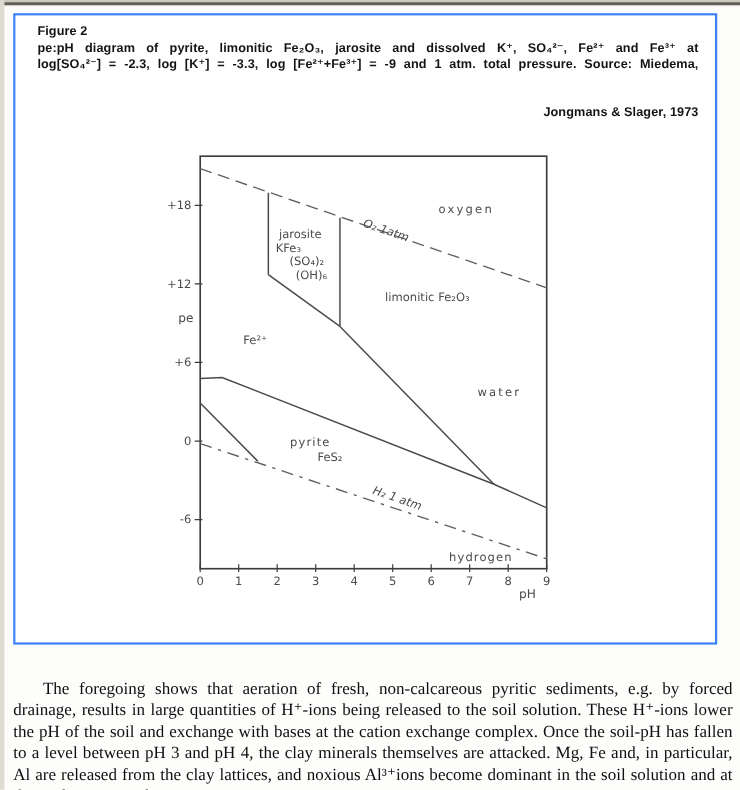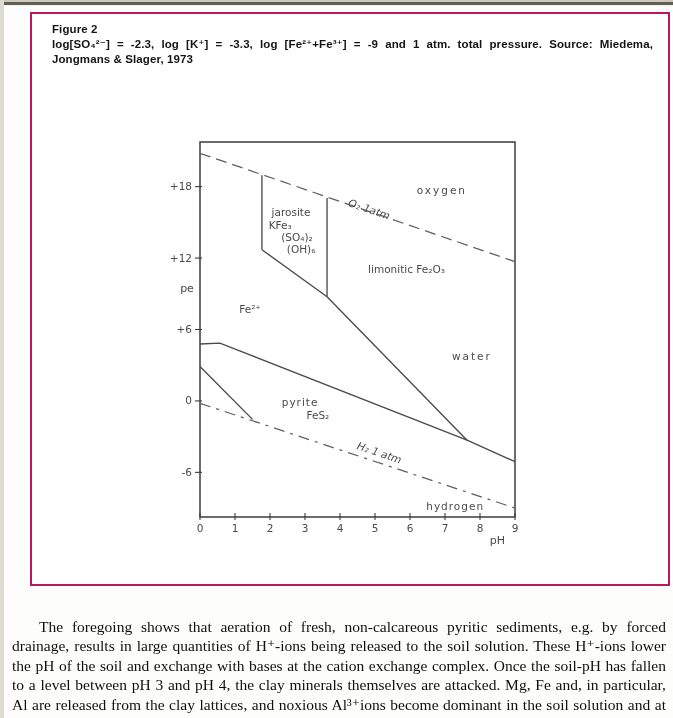--- a/index.html
+++ b/index.html
@@ -6,50 +6,51 @@
   body{
     width:673px;height:718px;position:relative;overflow:hidden;
     background:#fdfdfc;
     font-family:"Liberation Sans","DejaVu Sans",sans-serif;
   }
   .bevel-top-1{position:absolute;left:0;top:0;width:673px;height:2px;background:#cdc9bb;}
   .bevel-top-2{position:absolute;left:0;top:2px;width:673px;height:3px;background:#5f5e57;}
   .bevel-top-3{position:absolute;left:0;top:5px;width:673px;height:1px;background:#f2f1ea;}
   .edge-left{position:absolute;left:0;top:0;width:4px;height:718px;background:#dedbd0;}
   .figure-box{
-    position:absolute;left:30px;top:12px;width:640px;height:574px;
-    border:2px solid #be185d;background:#ffffff;box-sizing:border-box;
+    position:absolute;left:12px;top:12px;width:640px;height:574px;
+    border:2px solid #3b82f6;background:#ffffff;box-sizing:border-box;
   }
   .caption{
     position:absolute;left:20px;top:8px;width:601px;
     font-weight:bold;font-size:11.5px;line-height:15px;color:#141414;
     letter-spacing:0.1px;
   }
   .caption .just{text-align:justify;text-align-last:justify;text-justify:inter-word;}
-  .caption .last{text-align:left;}
+  .caption .last{text-align:right;margin-top:28px;}
   .chart-wrap{position:absolute;left:130px;top:96px;width:375px;height:445px;}
   .chart-wrap svg{display:block;}
   .body-par{
     position:absolute;left:12px;top:601px;width:654px;
     font-family:"Liberation Serif","DejaVu Serif",serif;
     font-size:15.5px;line-height:19.5px;color:#0f0f0f;
     text-align:justify;text-justify:inter-word;text-indent:27px;
   }
 </style>
 </head>
 <body>
 
 <div class="bevel-top-1"></div>
 <div class="bevel-top-2"></div>
 <div class="bevel-top-3"></div>
 <div class="edge-left"></div>
 
 <div class="figure-box">
   <div class="caption">
     <div>Figure 2</div>
+    <div class="just">pe:pH diagram of pyrite, limonitic Fe₂O₃, jarosite and dissolved K⁺, SO₄²⁻, Fe²⁺ and Fe³⁺ at</div>
     <div class="just">log[SO₄²⁻] = -2.3, log [K⁺] = -3.3, log [Fe²⁺+Fe³⁺] = -9 and 1 atm. total pressure. Source: Miedema,</div>
     <div class="last">Jongmans &amp; Slager, 1973</div>
   </div>
 
   <div class="chart-wrap">
     <svg id="chart" width="375" height="445" viewBox="0 0 375 445" xmlns="http://www.w3.org/2000/svg">
         <rect x="38" y="32" width="315" height="375" fill="none" stroke="#3c3c3c" stroke-width="1.5"></rect>
         <line x1="38" y1="403" x2="38" y2="410" stroke="#3c3c3c" stroke-width="1.1"></line>
         <text x="38" y="422" text-anchor="middle" font-size="10.5" fill="#4a4a4a" font-family="&quot;DejaVu Sans&quot;,sans-serif">0</text>
         <line x1="73" y1="403" x2="73" y2="410" stroke="#3c3c3c" stroke-width="1.1"></line>

